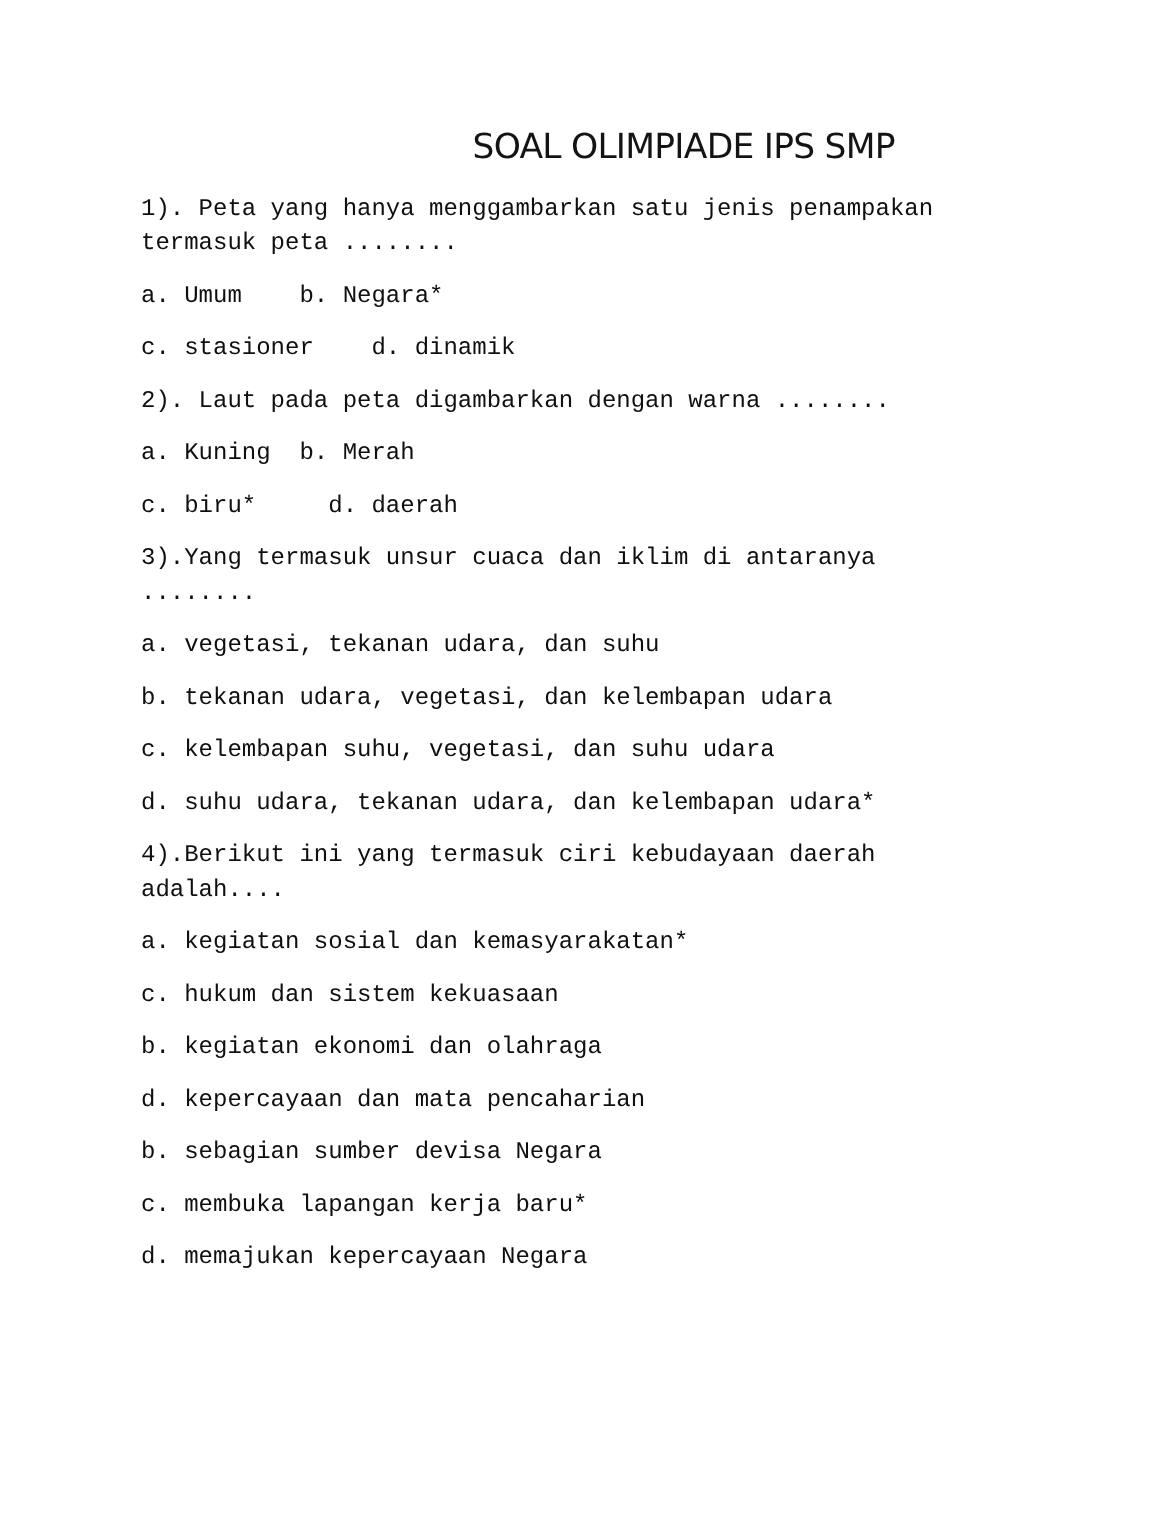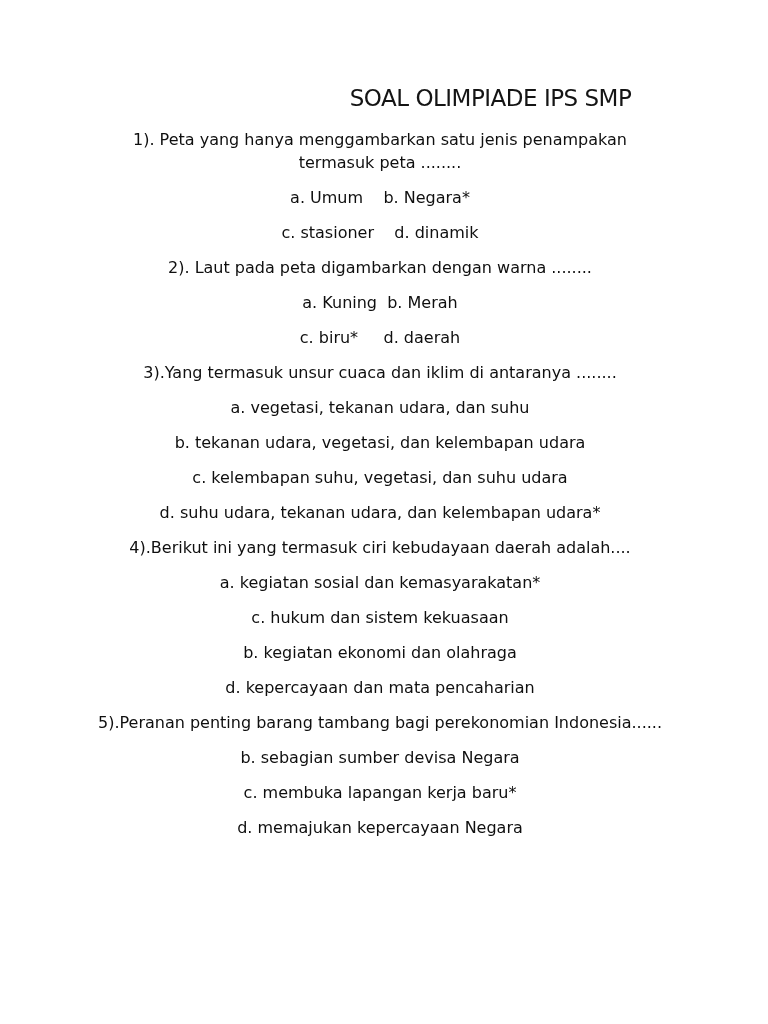--- a/index.html
+++ b/index.html
@@ -12,21 +12,20 @@
     background: #ffffff;
   }
   .page {
     position: relative;
     width: 768px;
     height: 1024px;
     background: #ffffff;
     overflow: hidden;
     font-family: "DejaVu Sans", "Liberation Sans", sans-serif;
     color: #0f0f0f;
-    text-align: center;
   }
   .content {
     box-sizing: content-box;
     padding: 84px 0 0 94px;
     width: 572px;
   }
   .doc-title {
     font-size: 23px;
     line-height: 28px;
     font-weight: 400;
@@ -34,20 +33,21 @@
     margin: 0 0 16px 221px;
     white-space: nowrap;
     color: #141414;
   }
   p.line {
     font-size: 16px;
     line-height: 23px;
     margin: 0 0 12px 0;
     white-space: pre-wrap;
     font-weight: 400;
+    font-family: Liberation Mono, monospace;
   }
 </style>
 </head>
 <body>
 
 <div class="page">
   <div class="content">
 
     <h1 class="doc-title">SOAL OLIMPIADE IPS SMP</h1>
 
@@ -73,20 +73,19 @@
 
     <div>
       <p class="line">4).Berikut ini yang termasuk ciri kebudayaan daerah adalah....</p>
       <p class="line">a. kegiatan sosial dan kemasyarakatan*</p>
       <p class="line">c. hukum dan sistem kekuasaan</p>
       <p class="line">b. kegiatan ekonomi dan olahraga</p>
       <p class="line">d. kepercayaan dan mata pencaharian</p>
     </div>
 
     <div>
-      <p class="line">5).Peranan penting barang tambang bagi perekonomian Indonesia......</p>
       <p class="line">b. sebagian sumber devisa Negara</p>
       <p class="line">c. membuka lapangan kerja baru*</p>
       <p class="line">d. memajukan kepercayaan Negara</p>
     </div>
 
   </div>
 </div>
 
 </body></html>

